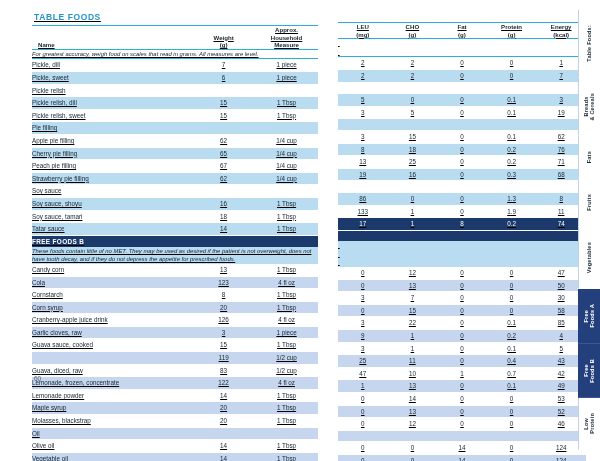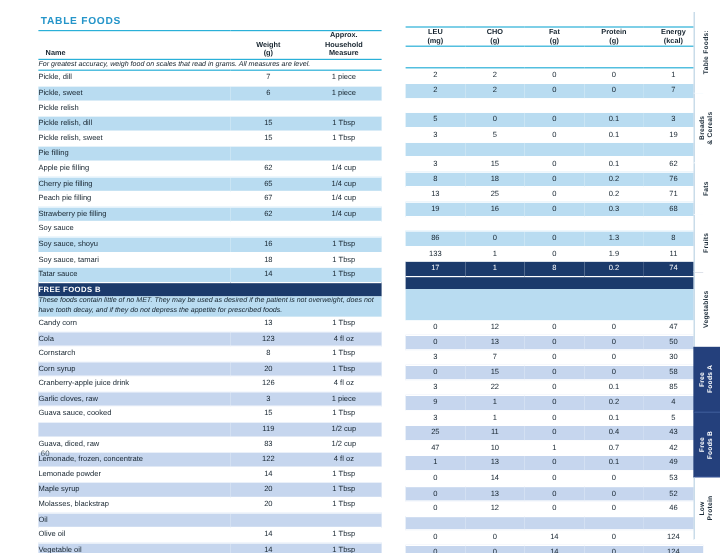--- a/index.html
+++ b/index.html
@@ -11,21 +11,21 @@
     overflow: hidden;
   }
   #spread {
     position: relative;
     width: 600px; height: 461px;
     background: #ffffff;
     display: flex;
   }
 
   
-  .page { position: relative; height: 390px; }
+  .page { position: relative; height: 390px; text-decoration: underline; }
   .page-left  { width: 330px; padding: 10px 12px 0 32px; }
   .page-right { width: 270px; padding: 10px 0 0 8px; }
 
   
   .section-title {
     font-size: 8.5px;
     font-weight: bold;
     letter-spacing: .6px;
     color: #2595c9;
     margin: 2px 0 3px 2px;

